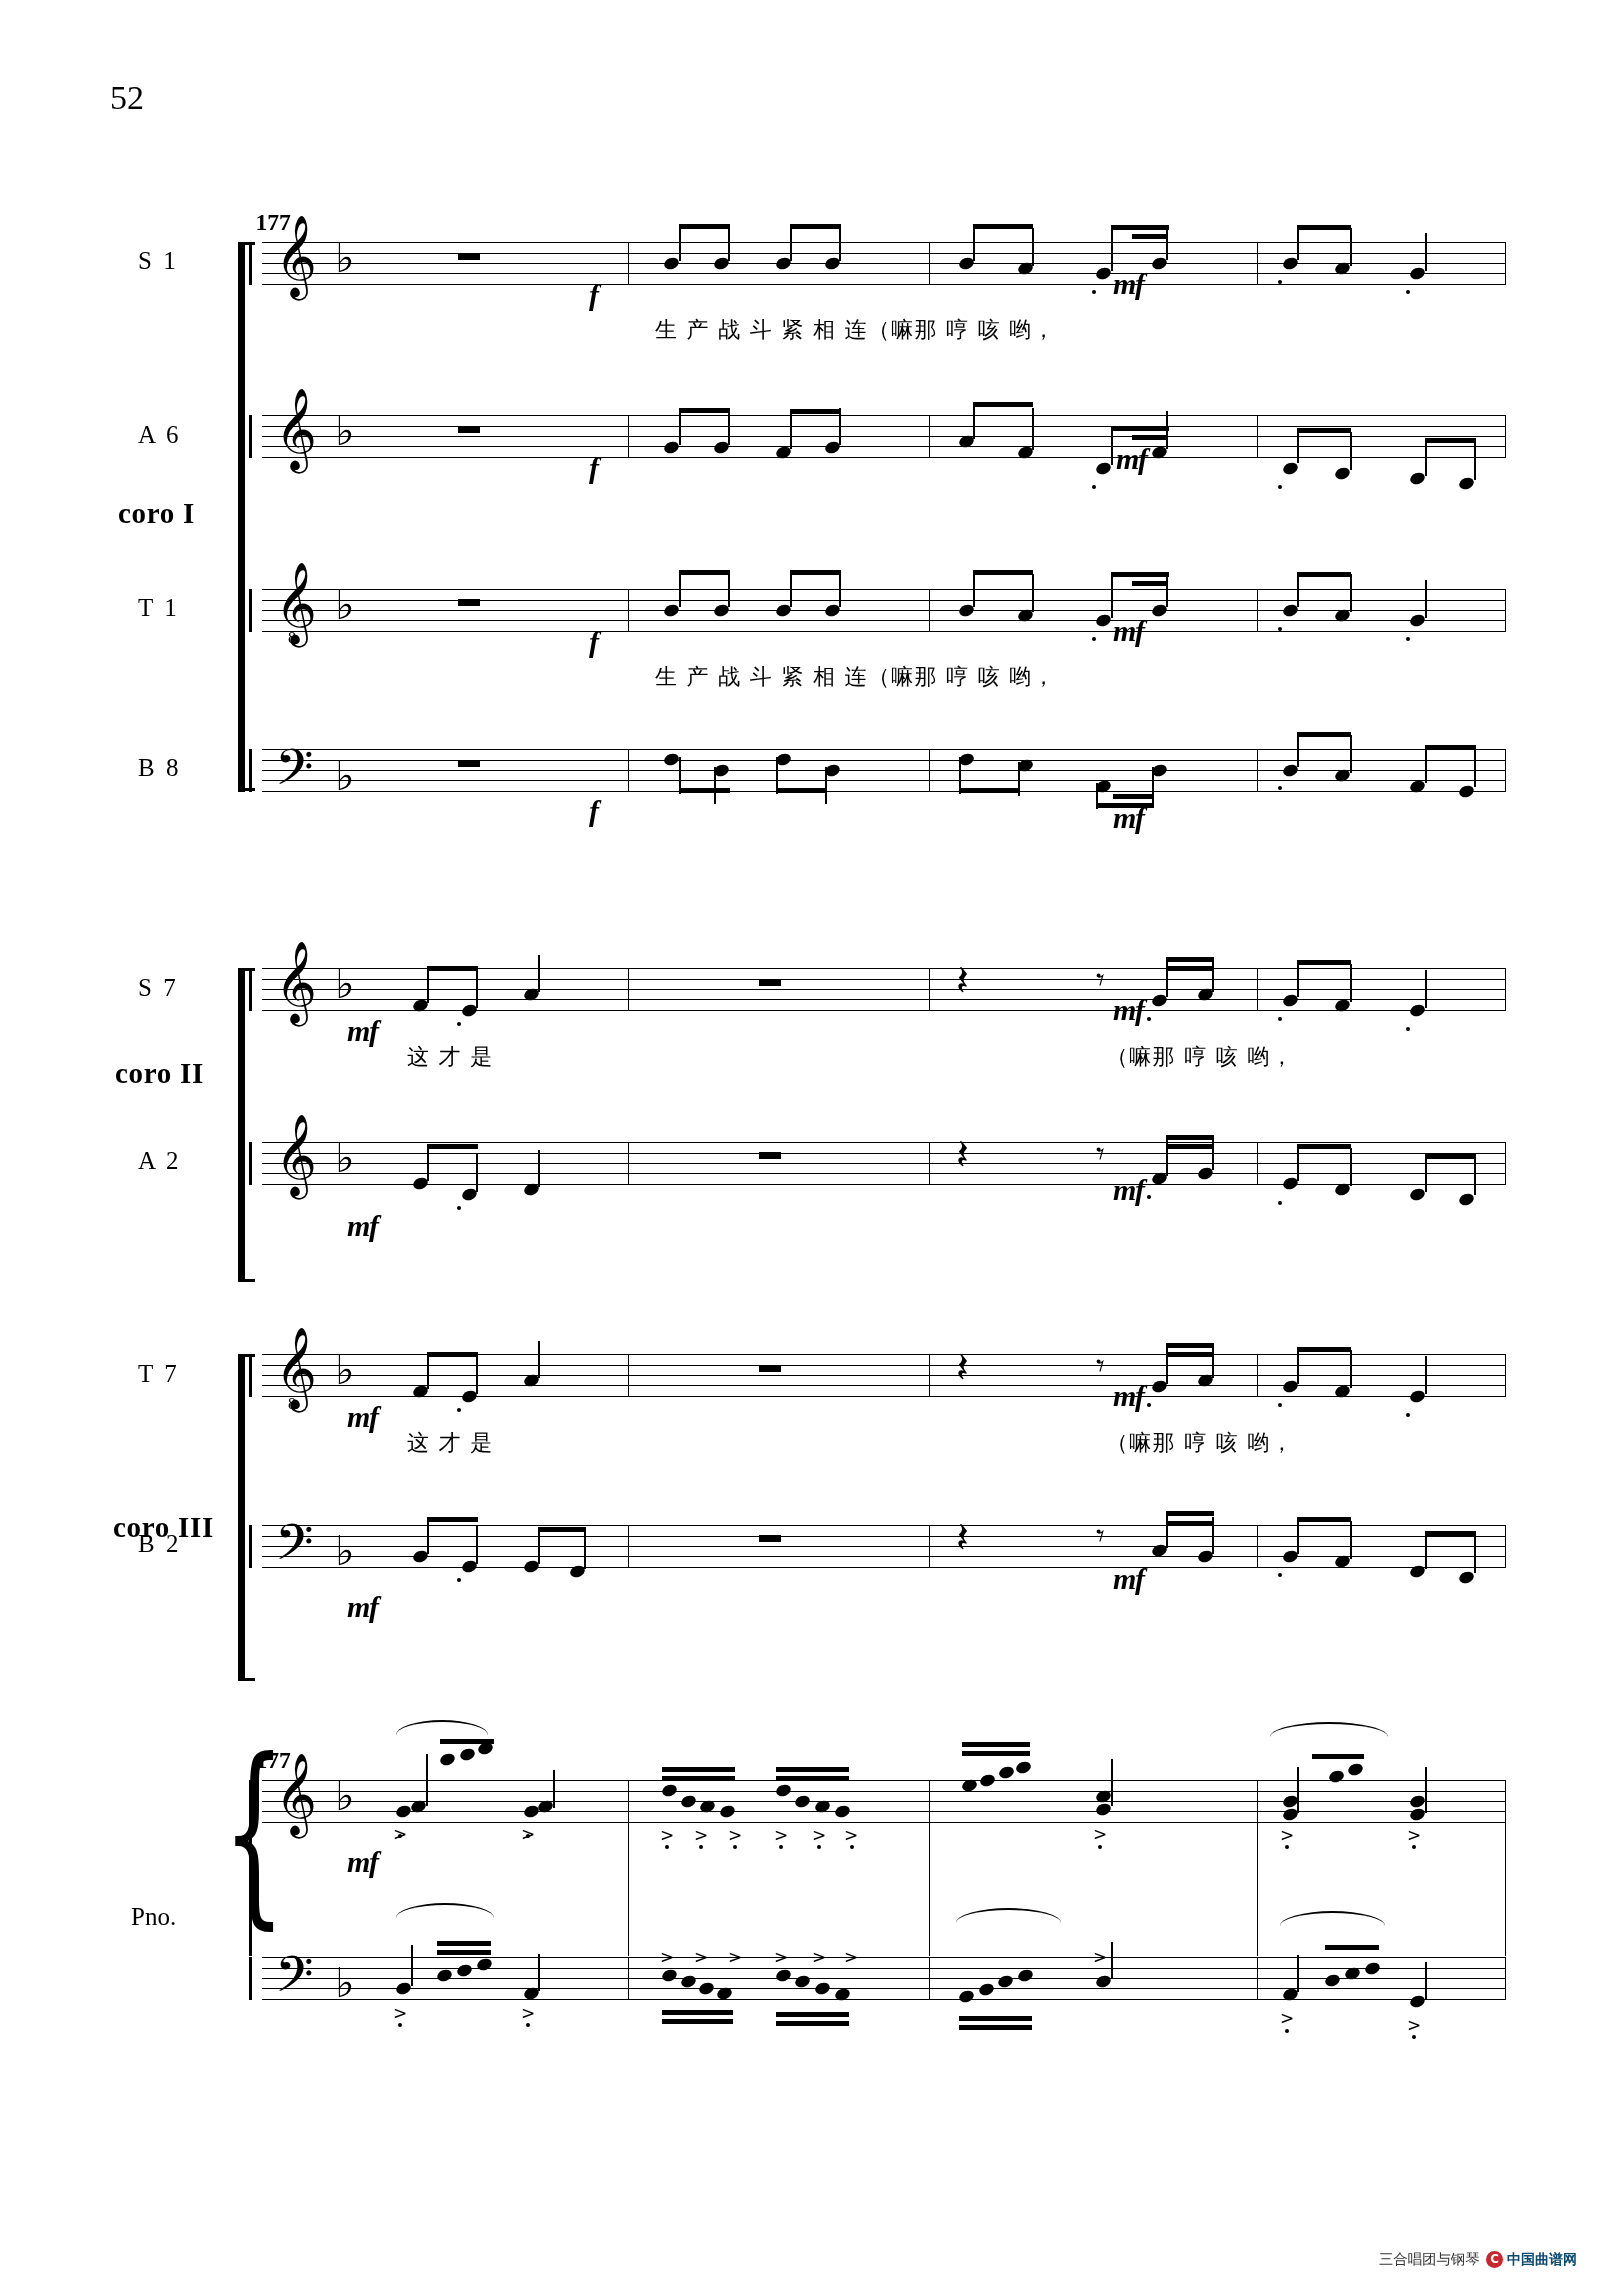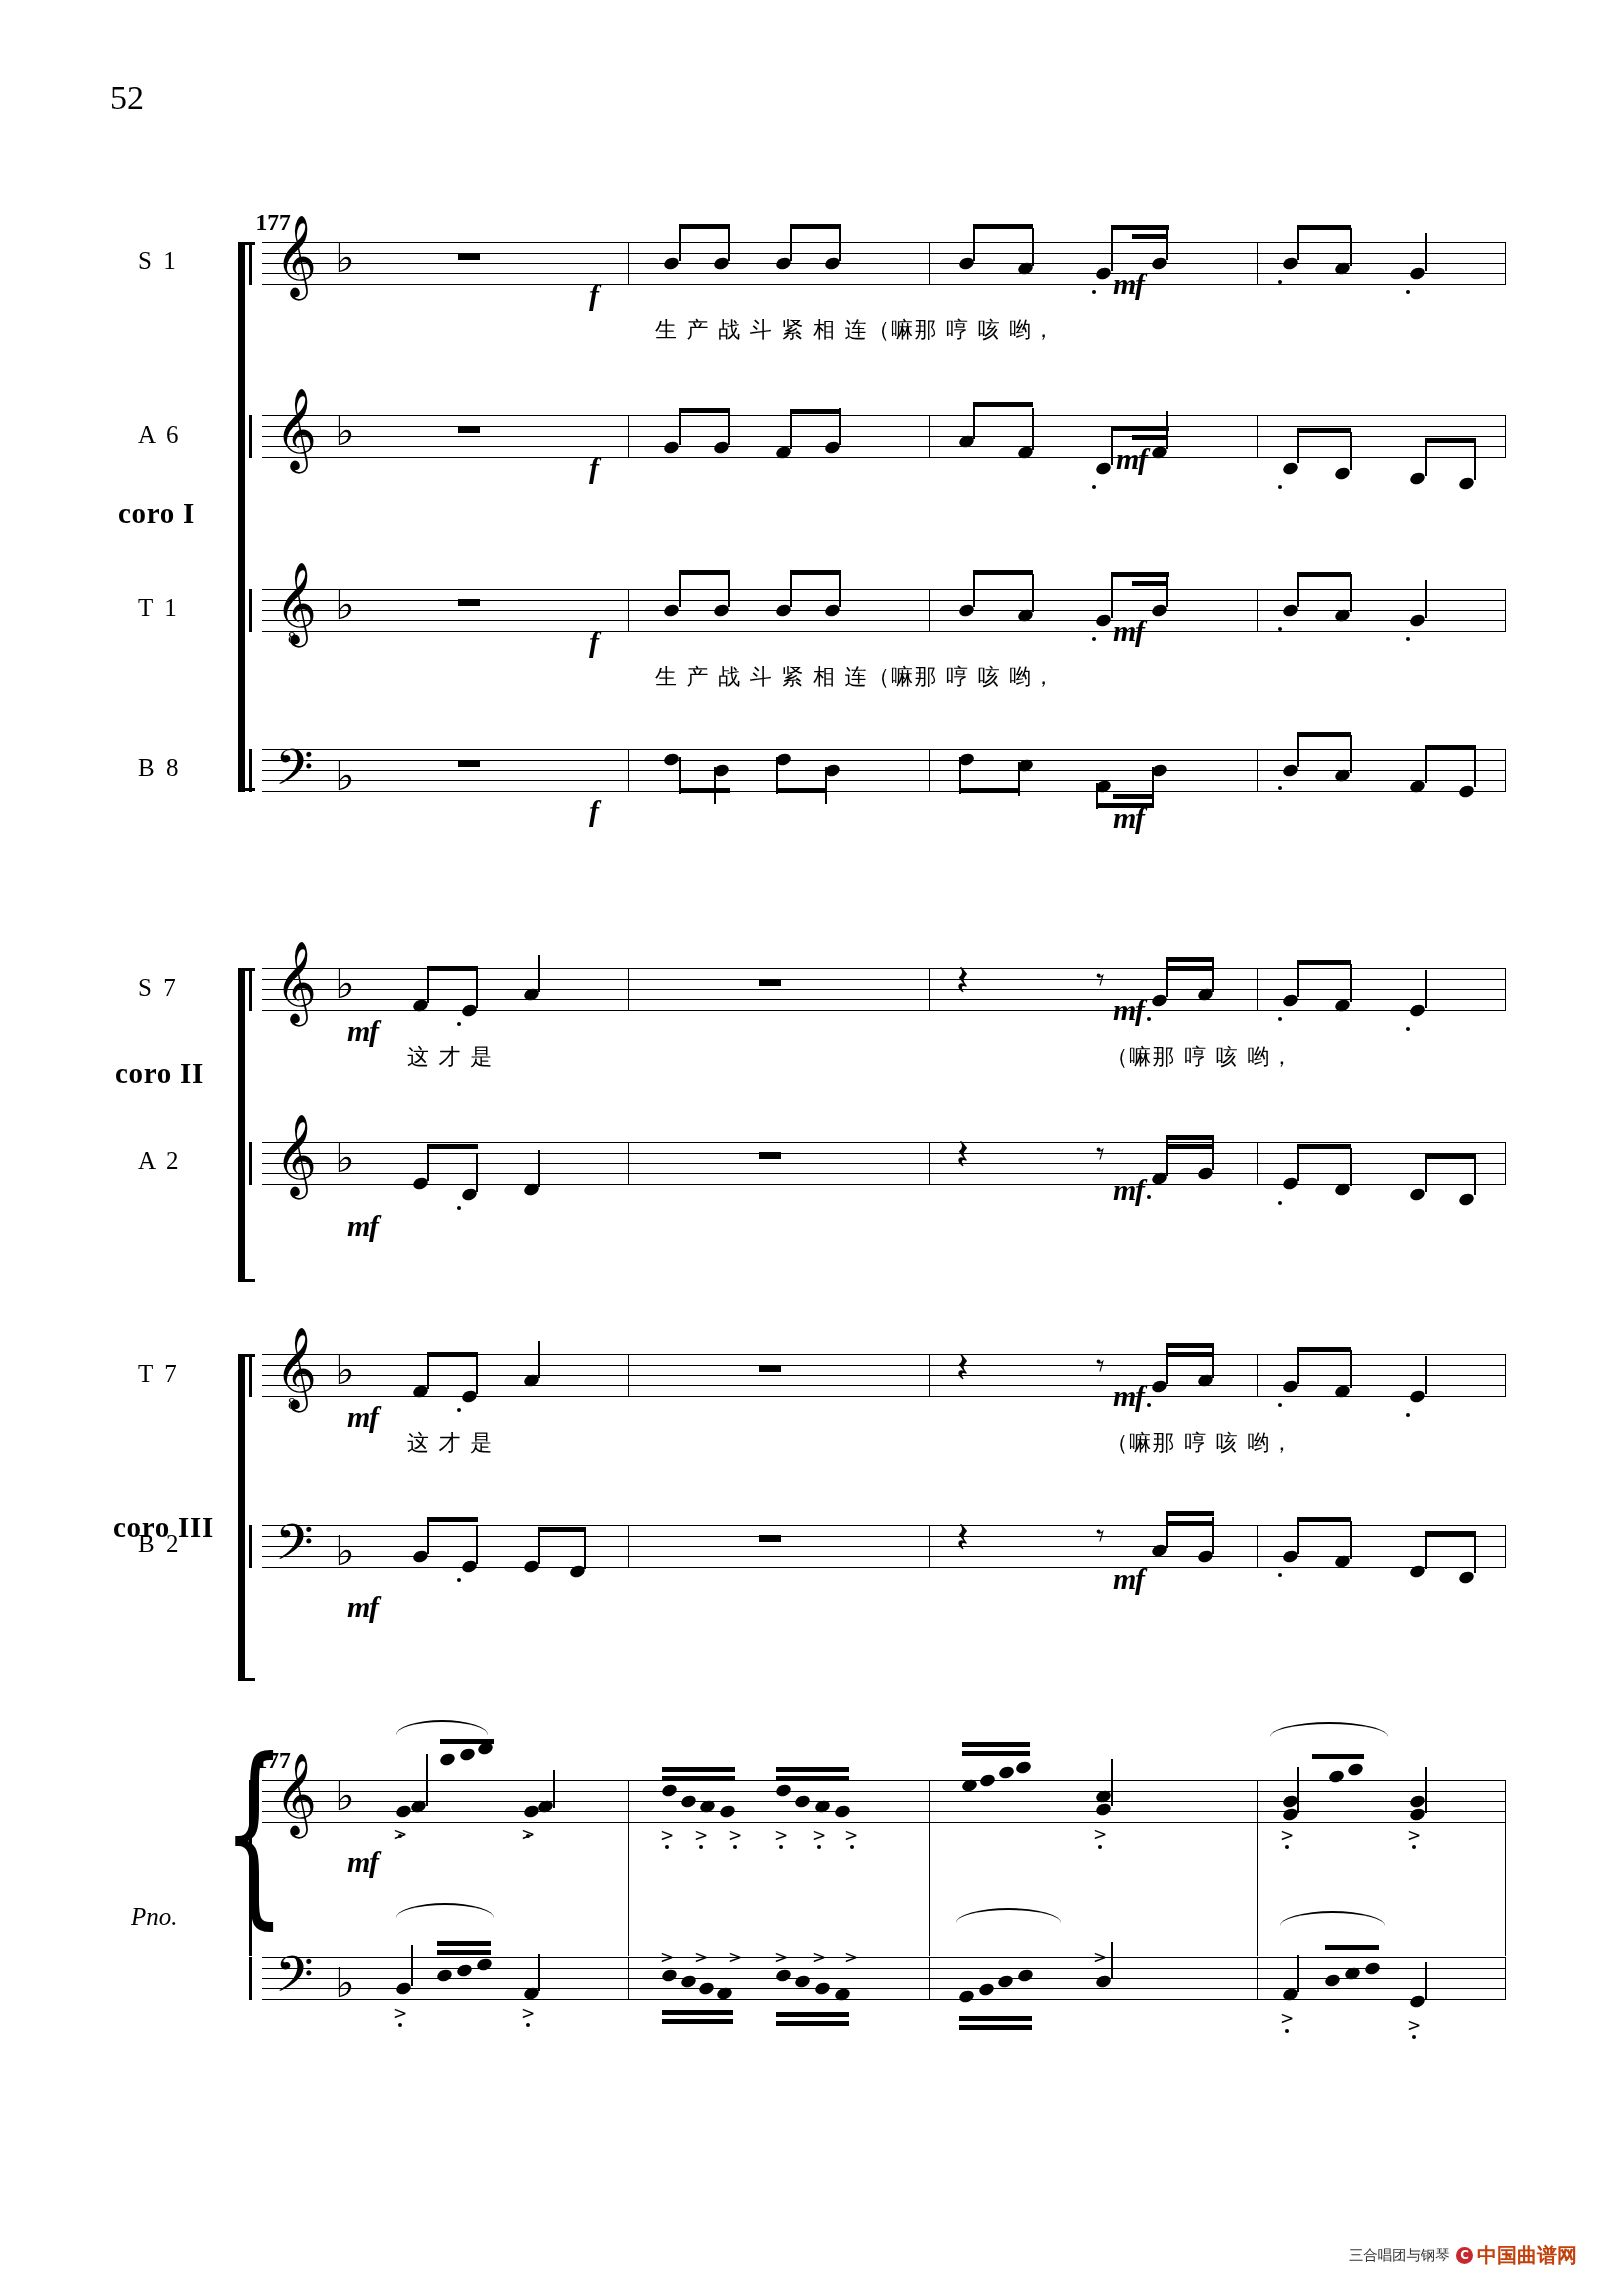--- a/index.html
+++ b/index.html
@@ -244,23 +244,23 @@
     height: 17px;
     border-radius: 50%;
     background: #c8282d;
     color: #fff;
     font-size: 11.8px;
     line-height: 17px;
     text-align: center;
     font-weight: bold;
   }
   .footer .site {
-    color: #c2410c;
+    color: #0c4a6e;
     font-weight: bold;
-    font-size: 20px;
+    font-size: 14px;
     font-family: Liberation Serif, serif;
   }
 </style>
 </head>
 <body>
 
 <div class="page">
 
   <div class="page-number">52</div>
 
@@ -684,21 +684,21 @@
     <div class="nh" style="left:1197px; top:1330px;"></div>
     <div class="stem" style="left:1212px; top:1293px; height:38px;"></div>
     <div class="beam" style="left:1163px; top:1289px; width:51px;"></div>
     <div class="dot" style="left:1016px; top:1331px;"></div>
     <div class="dyn" style="left:85px; top:1348px;">mf</div>
     <div class="dyn" style="left:851px; top:1320px;">mf</div>
   </div>
 
   <div class="system" style="left:262px; top:1780px;">
     <div class="measnum" style="left:-6.5px; top:-33px;">177</div>
-    <div class="pnolabel" style="left:-131px; top:123px;font-style:italic;">Pno.</div>
+    <div class="pnolabel" style="left:-131px; top:123px;">Pno.</div>
     <div class="pno-brace" style="left:-39px; top:-46px;">{</div>
 
     <div class="staff" style="top:0px;">
       <div class="line"></div>
         <div class="line"></div>
         <div class="line"></div>
         <div class="line"></div>
         <div class="line"></div>
     </div>
     <div class="clef treble" style="top:-22px;">𝄞</div>

